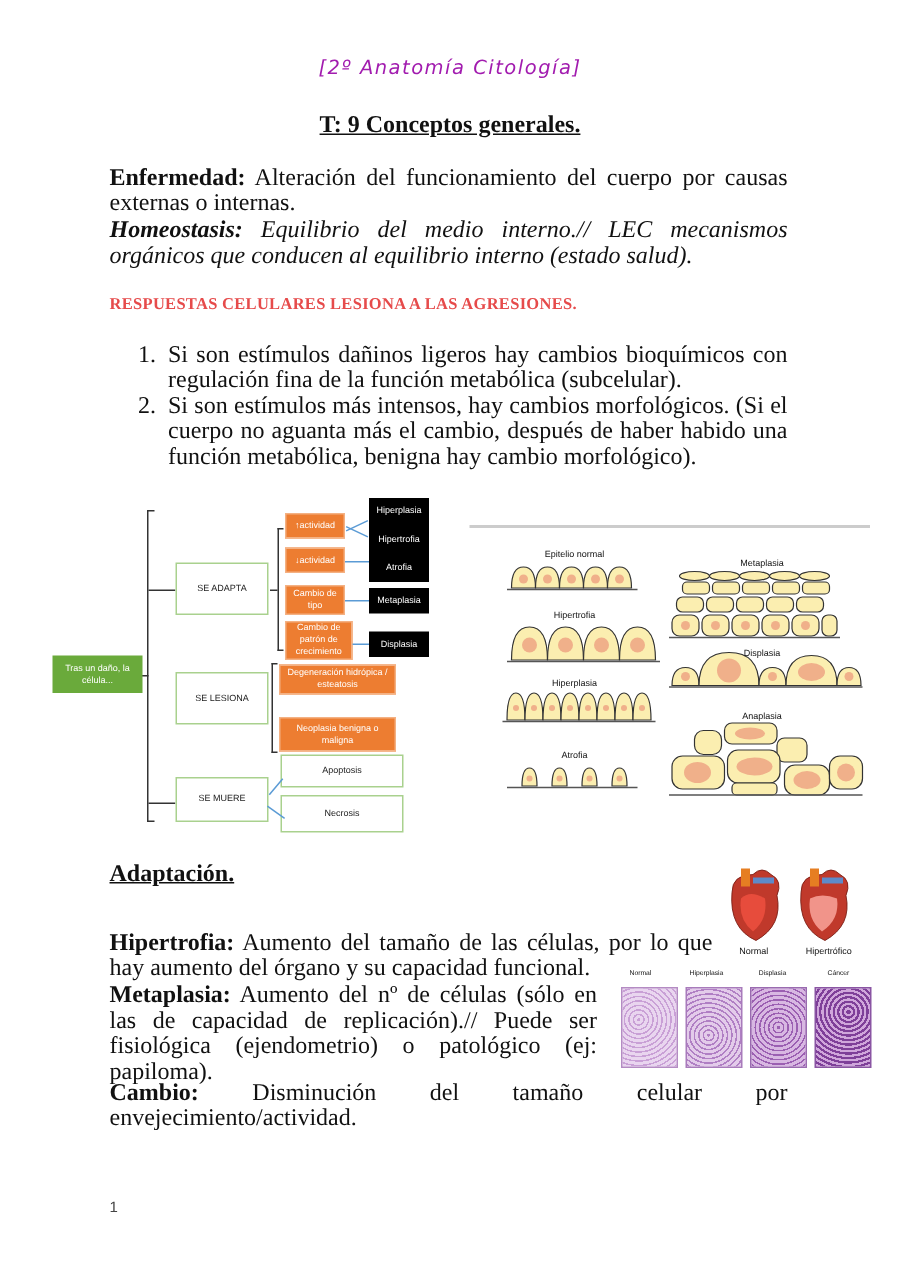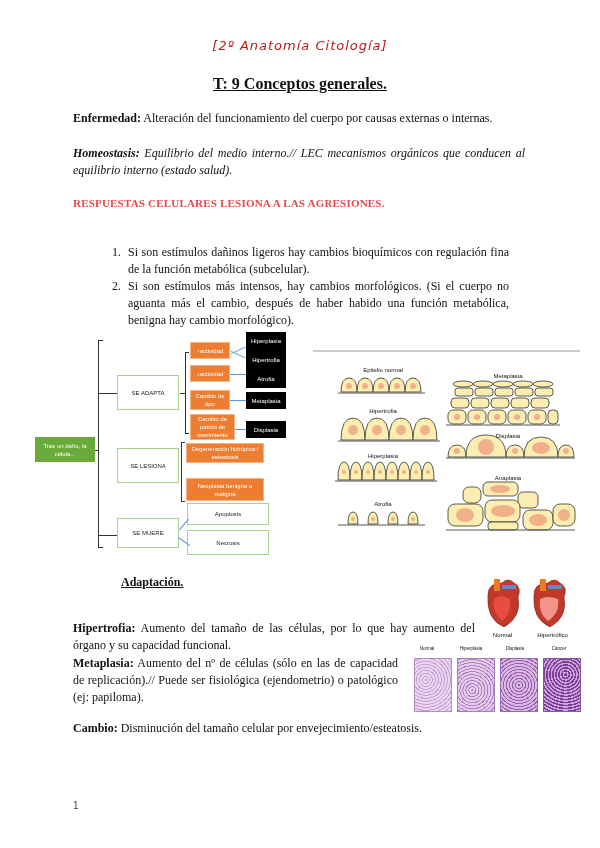--- a/index.html
+++ b/index.html
@@ -1,29 +1,29 @@
 <!DOCTYPE html>
 <html><head>
 <meta charset="utf-8">
 <style>
   html, body { margin:0; padding:0; background:#fff; }
   body { width:600px; height:848px; position:relative; overflow:hidden;
          font-family:"Liberation Serif", "DejaVu Serif", serif; color:#111; }
   .abs { position:absolute; }
   .header { left:0; width:600px; top:38px; text-align:center;
             font-family:"DejaVu Sans", sans-serif; font-style:italic; font-weight:300;
-            font-size:13px; letter-spacing:1px; color:#b91c1c; }
+            font-size:13px; letter-spacing:1px; color:#a21caf; }
   .title { left:0; width:600px; top:75px; text-align:center; font-weight:bold;
            font-size:16px; text-decoration:underline; }
-  .p { left:73px; width:452px; font-size:12px; line-height:17px; text-align:justify; }
+  .p { left:73px; width:452px; font-size:16px; line-height:17px; text-align:justify; }
   .p b { font-weight:bold; }
   .red { color:#e64b4b; font-weight:bold; font-size:11px; letter-spacing:0.2px; }
-  ol { margin:16px; padding-left:35px; }
+  ol { margin:0; padding-left:35px; }
   ol li { padding-left:4px; }
-  .u { text-decoration:underline; font-weight:bold;margin-left:48px; }
+  .u { text-decoration:underline; font-weight:bold; }
 
   
   .dg { font-family:"Liberation Sans", sans-serif; font-size:6px; text-align:center;
         display:flex; align-items:center; justify-content:center; box-sizing:border-box; line-height:8px; }
   .green { background:#6aaa3b; color:#fff; }
   .gout { background:#fff; border:1px solid #a9d18e; color:#222; }
   .orange { background:#ed7d31; color:#fff; border:1px solid #f4b183; }
   .black { background:#000; color:#fff; }
   .line { background:#333; }
   .blue { background:#5b9bd5; }
@@ -275,16 +275,16 @@
   <div class="abs dg" style="left:42px;top:0;width:34px;height:7px;font-size:4.5px;">Hiperplasia</div>
   <div class="abs dg" style="left:86px;top:0;width:34px;height:7px;font-size:4.5px;">Displasia</div>
   <div class="abs dg" style="left:130px;top:0;width:34px;height:7px;font-size:4.5px;">Cáncer</div>
   <div class="abs" style="left:2px;top:13px;width:36px;height:52px;background:repeating-radial-gradient(circle at 30% 40%, #c9a0d6 0 1px, #e9d5ef 1px 3px);border:1px solid #b48bc3;"></div>
   <div class="abs" style="left:45px;top:13px;width:36px;height:52px;background:repeating-radial-gradient(circle at 40% 60%, #b07fc4 0 1px, #e3cbea 1px 3px);border:1px solid #a87bbb;"></div>
   <div class="abs" style="left:88px;top:13px;width:36px;height:52px;background:repeating-radial-gradient(circle at 50% 50%, #9b5fb2 0 1px, #d8b7e2 1px 3px);border:1px solid #9a6bb0;"></div>
   <div class="abs" style="left:131px;top:13px;width:36px;height:52px;background:repeating-radial-gradient(circle at 60% 30%, #7e3f99 0 1.5px, #cfa6db 1.5px 3px);border:1px solid #8a55a3;"></div>
 </div>
 
 <div class="abs p" style="top:720px;">
-  <b>Cambio:</b><span> Disminución del tamaño celular por envejecimiento/esteatosis.</span>
+  <b>Cambio:</b><span> Disminución del tamaño celular por envejecimiento/actividad.</span>
 </div>
 
 <div class="abs pagenum">1</div>
 
 </body></html>

